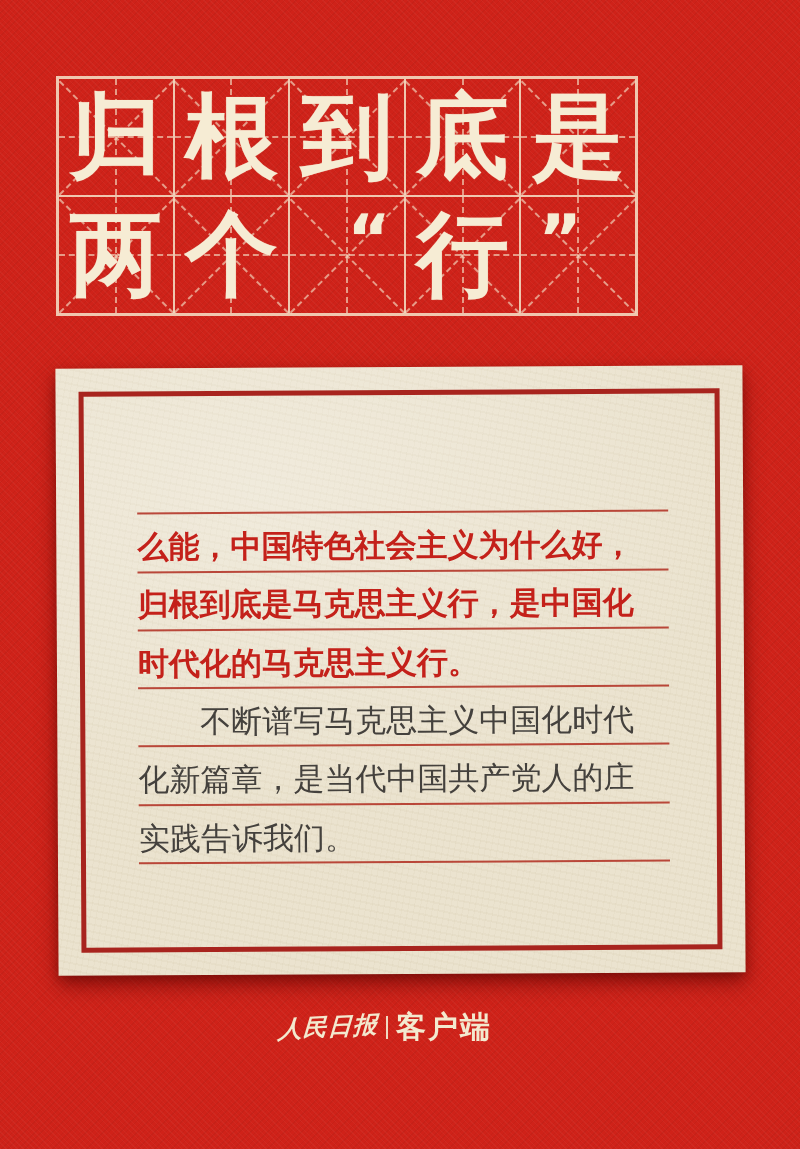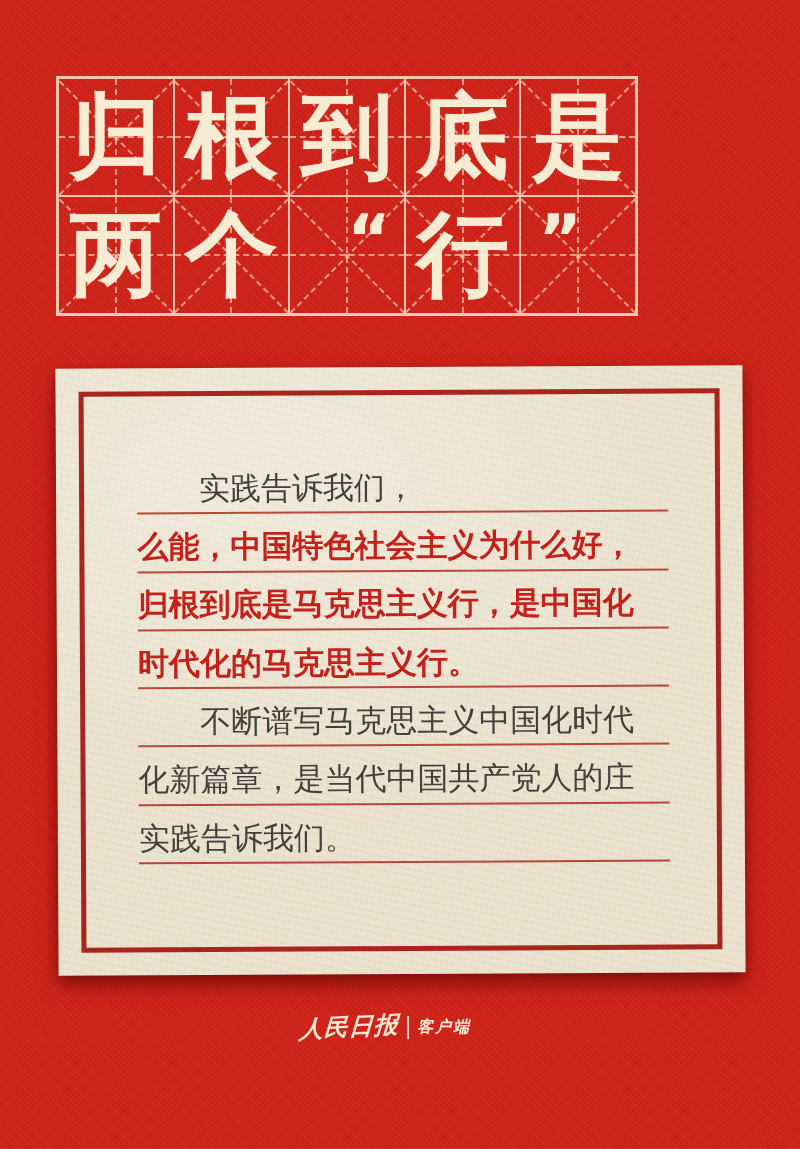--- a/index.html
+++ b/index.html
@@ -73,21 +73,21 @@
   .footer{
     position:absolute;left:0;right:0;top:1010px;height:34px;
     display:flex;align-items:center;justify-content:center;gap:8px;
     padding-right:30px;color:var(--logo-cream);
   }
   .brand{
     font-size:24px;font-weight:bold;font-style:italic;letter-spacing:1px;
     transform:rotate(-3deg) skewX(-6deg);
   }
   .logo-divider{width:2px;height:23px;background:var(--logo-cream);opacity:.92;}
-  .product{font-size:16px;font-weight:bold;letter-spacing:2px;font-style:italic;}
+  .product{font-size:30px;font-weight:bold;letter-spacing:2px;}
 </style>
 </head>
 <body>
 
 <div class="poster">
 
   <div class="title-grid" id="title-grid">
       <div class="cell">
         <i class="gl d1"></i>
         <i class="gl d2"></i>
@@ -157,21 +157,20 @@
         <i class="gl vmid"></i>
         <i class="gl hmid"></i>
         <span class="glyph">”</span>
       </div>
     </div>
 
   <div class="card">
     <div class="card-frame"></div>
     <div class="card-lines" id="card-lines">
         <div class="text-line indent">
-          <span class="seg-dark">实践告诉我们，</span>
         </div>
         <div class="text-line">
           <span class="seg-red">么能，中国特色社会主义为什么好，</span>
         </div>
         <div class="text-line">
           <span class="seg-red">归根到底是马克思主义行，是中国化</span>
         </div>
         <div class="text-line">
           <span class="seg-red">时代化的马克思主义行。</span>
         </div>

